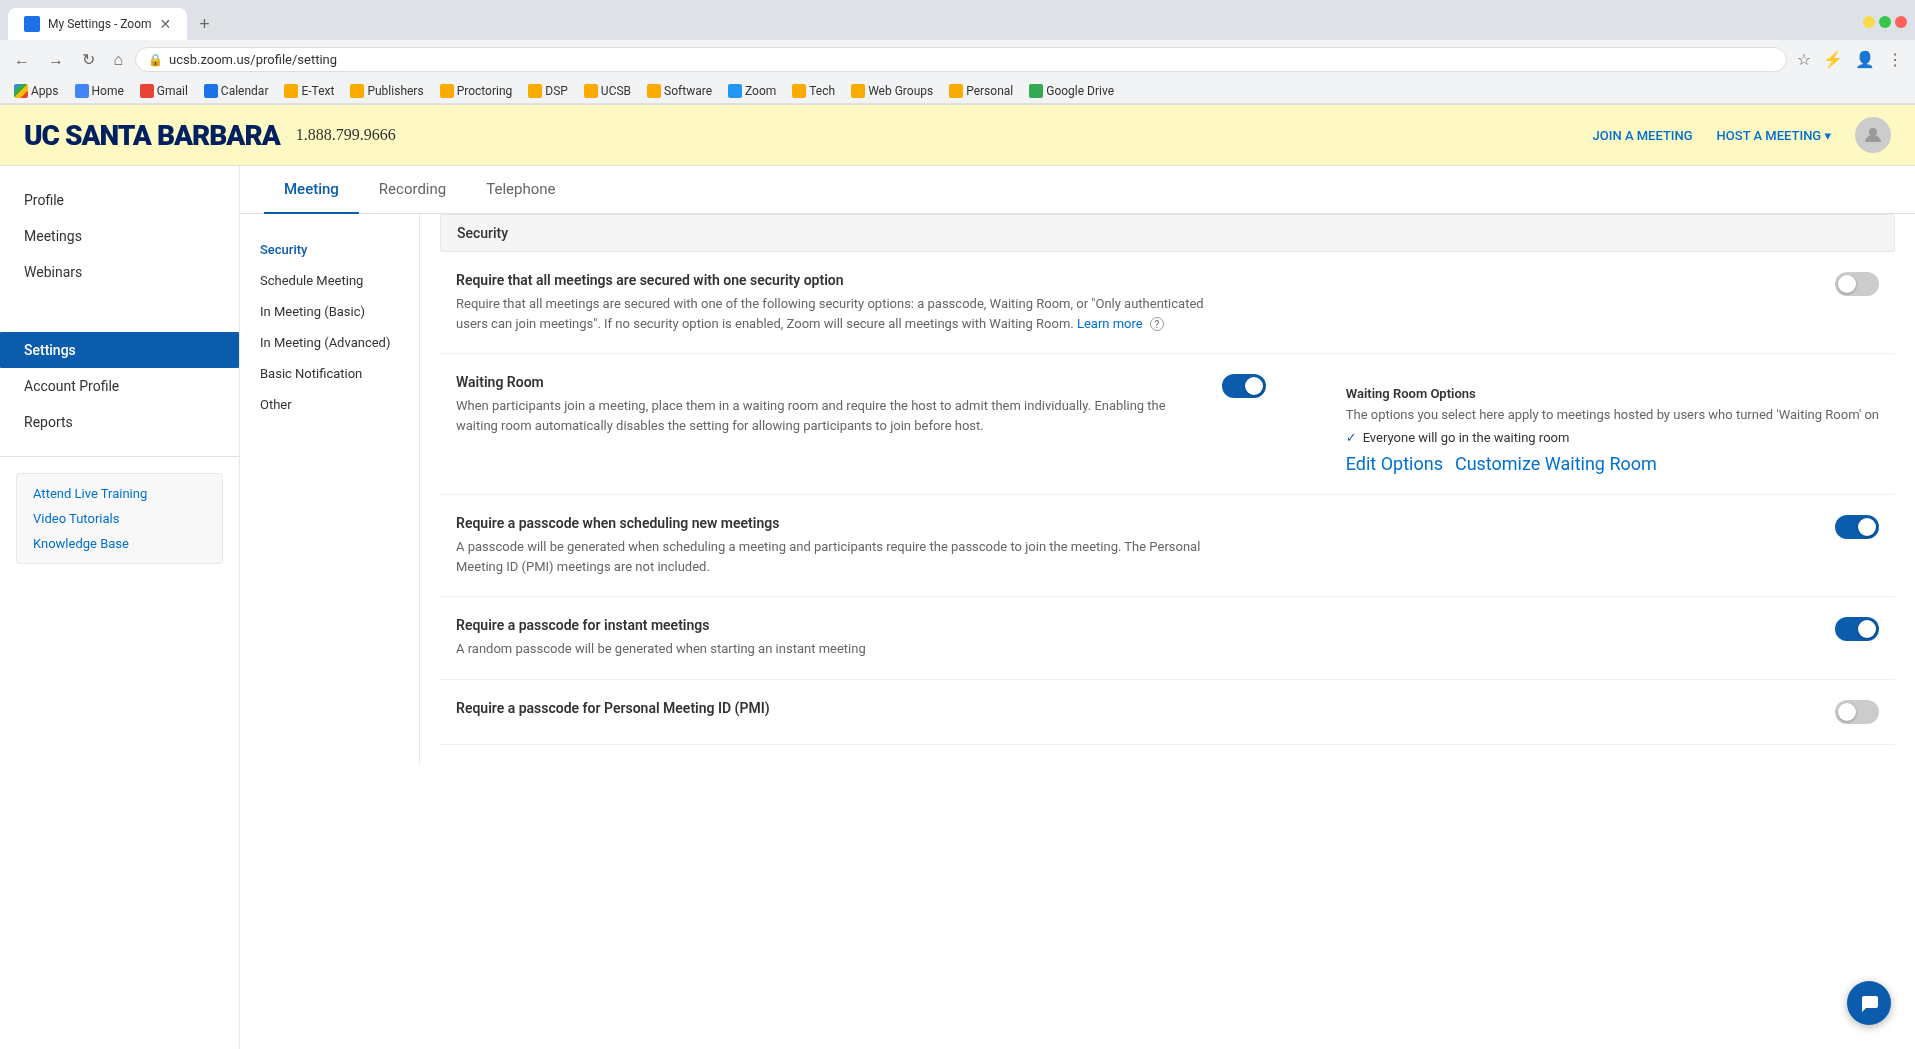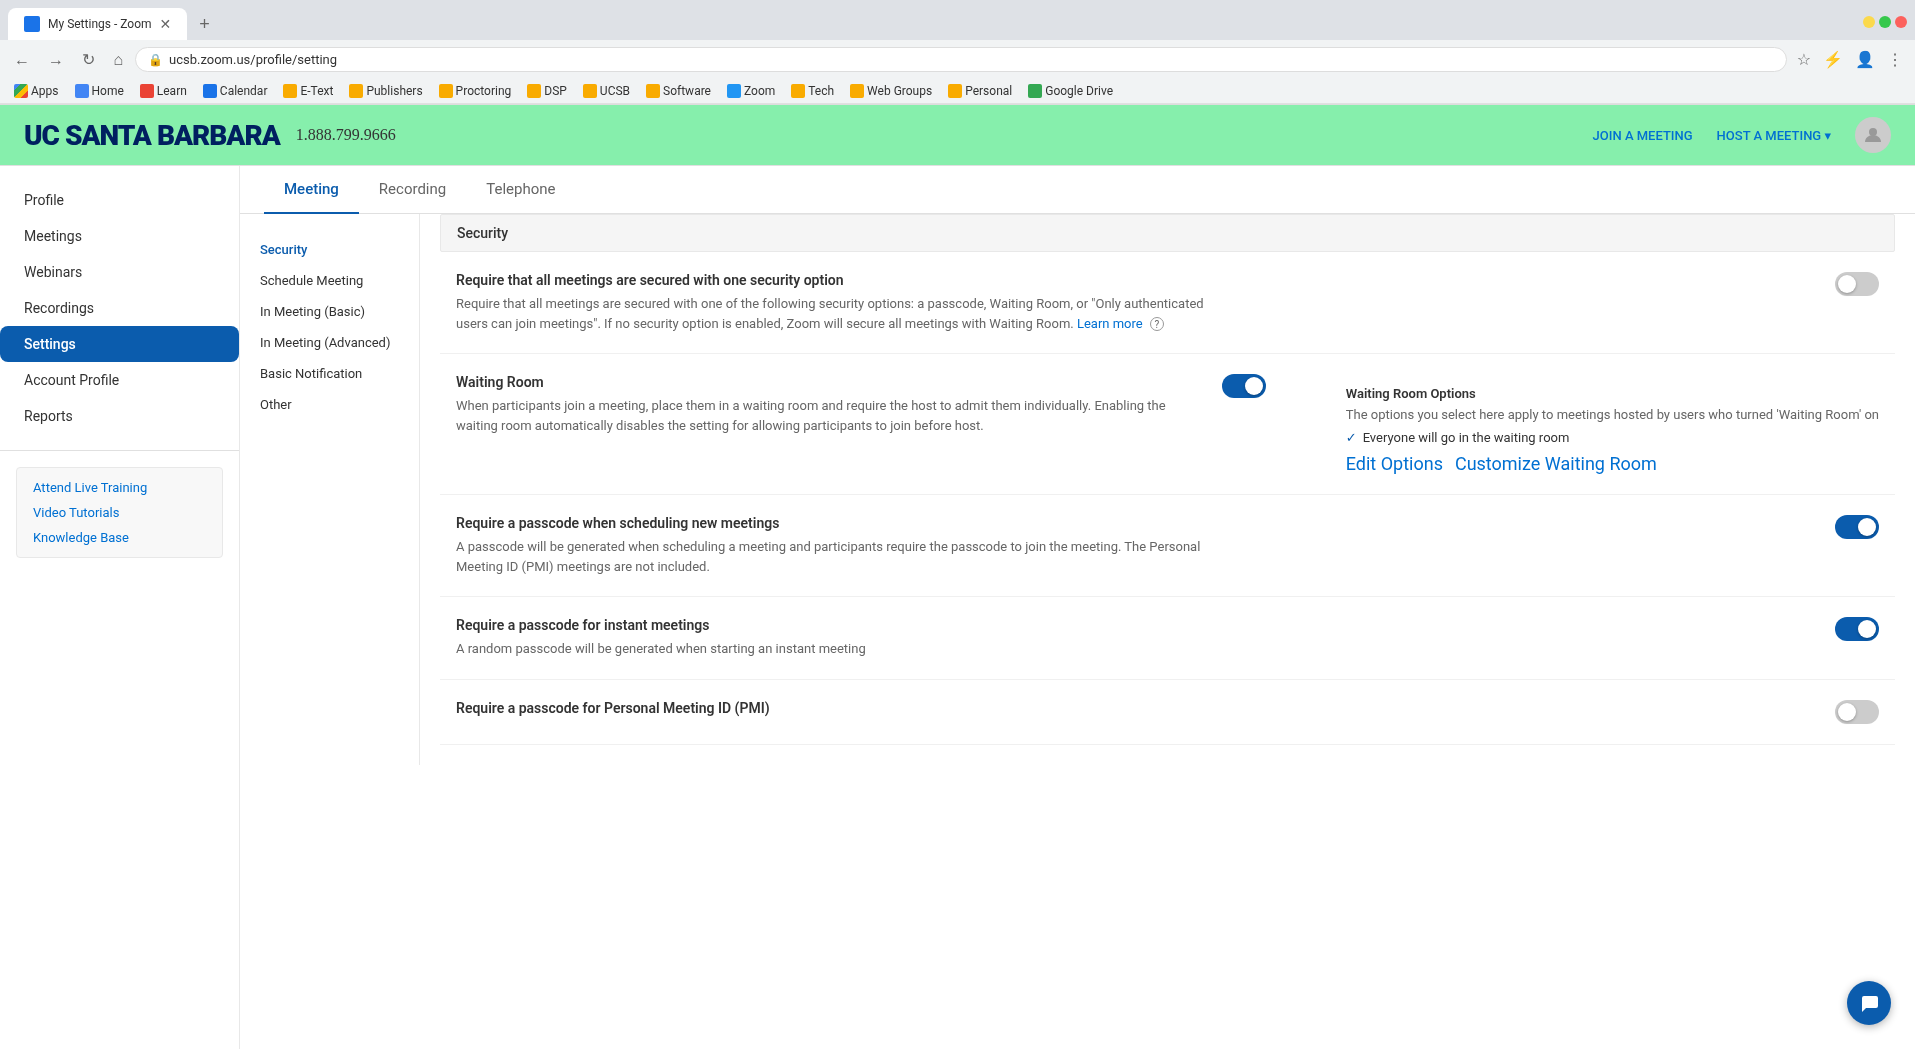--- a/index.html
+++ b/index.html
@@ -25,36 +25,36 @@
     .lock-icon { color: #666; font-size: 12px; }
     .address-text { flex: 1; color: #333; font-size: 13px; }
     .toolbar-icons { display: flex; gap: 4px; align-items: center; }
     .toolbar-icon-btn { background: none; border: none; cursor: pointer; color: #666; font-size: 16px; padding: 4px; border-radius: 4px; }
 
     .bookmarks-bar { display: flex; align-items: center; padding: 3px 8px; gap: 4px; border-bottom: 1px solid #e0e0e0; background: #f1f3f4; font-size: 12px; overflow: hidden; }
     .bookmark-item { display: flex; align-items: center; gap: 3px; padding: 2px 6px; border-radius: 4px; cursor: pointer; white-space: nowrap; color: #333; }
     .bookmark-icon { width: 14px; height: 14px; flex-shrink: 0; }
 
     
-    .app-header { display: flex; align-items: center; padding: 12px 24px; border-bottom: 1px solid #e0e0e0; background: #86efac; }
+    .app-header { display: flex; align-items: center; padding: 12px 24px; border-bottom: 1px solid #e0e0e0; background: #fef9c3; }
     .logo-area { display: flex; flex-direction: column; }
     .logo-main { font-size: 28px; font-weight: 900; color: #002060; letter-spacing: -1px; }
     .phone-num { margin-left: 16px; color: #333; font-size: 16px; font-family: Liberation Serif, serif; }
     .header-actions { margin-left: auto; display: flex; align-items: center; gap: 24px; }
     .header-link { color: #0070d2; font-size: 13px; font-weight: 500; cursor: pointer; text-transform: uppercase; text-decoration: none; }
     .header-link-host { color: #0070d2; font-size: 13px; font-weight: 500; cursor: pointer; text-transform: uppercase; }
     .user-avatar { width: 36px; height: 36px; border-radius: 50%; background: #ccc; display: flex; align-items: center; justify-content: center; color: #666; }
 
     
     .main-layout { display: flex; min-height: calc(1049px - 130px); }
 
     
     .sidebar { width: 240px; flex-shrink: 0; padding: 16px 0; border-right: 1px solid #e8e8e8; }
     .sidebar-item { padding: 10px 24px; cursor: pointer; color: #333; font-size: 14px; }
-    .sidebar-item.active { background: #0b5cad; color: #fff; font-weight: 500; border-radius: 8px; }
+    .sidebar-item.active { background: #0b5cad; color: #fff; font-weight: 500; border-radius: 1px; margin-top: 42px; }
     .sidebar-divider { height: 1px; background: #e0e0e0; margin: 16px 0; }
     .sidebar-link { color: #0070d2; font-size: 13px; cursor: pointer; text-decoration: none; }
     .sidebar-links-box { background: #f8f8f8; border: 1px solid #e8e8e8; border-radius: 4px; margin: 8px 16px; padding: 12px 16px; display: flex; flex-direction: column; gap: 10px; }
 
     
     .content-area { flex: 1; padding: 0; }
 
     
     .tabs-bar { display: flex; border-bottom: 1px solid #e0e0e0; padding: 0 24px; }
     .tab { padding: 14px 20px; cursor: pointer; color: #666; font-size: 15px; border-bottom: 2px solid transparent; margin-bottom: -1px; }
@@ -146,21 +146,21 @@
     <div class="bookmark-item">
       <div class="bm-apps bookmark-icon"></div>
       <span>Apps</span>
     </div>
     <div class="bookmark-item">
       <div class="bm-home bookmark-icon"></div>
       <span>Home</span>
     </div>
     <div class="bookmark-item">
       <div class="bm-gmail bookmark-icon"></div>
-      <span>Learn</span>
+      <span>Gmail</span>
     </div>
     <div class="bookmark-item">
       <div class="bm-cal bookmark-icon"></div>
       <span>Calendar</span>
     </div>
     <div class="bookmark-item">
       <div class="bm-folder bookmark-icon"></div>
       <span>E-Text</span>
     </div>
     <div class="bookmark-item">
@@ -225,21 +225,20 @@
     </div>
   </div>
 </div>
 
 <div class="main-layout">
 
   <div class="sidebar">
     <div class="sidebar-item">Profile</div>
     <div class="sidebar-item">Meetings</div>
     <div class="sidebar-item">Webinars</div>
-    <div class="sidebar-item">Recordings</div>
     <div class="sidebar-item active">Settings</div>
     <div class="sidebar-item">Account Profile</div>
     <div class="sidebar-item">Reports</div>
 
     <div class="sidebar-divider"></div>
 
     <div class="sidebar-links-box">
       <a class="sidebar-link">Attend Live Training</a>
       <a class="sidebar-link">Video Tutorials</a>
       <a class="sidebar-link">Knowledge Base</a>

